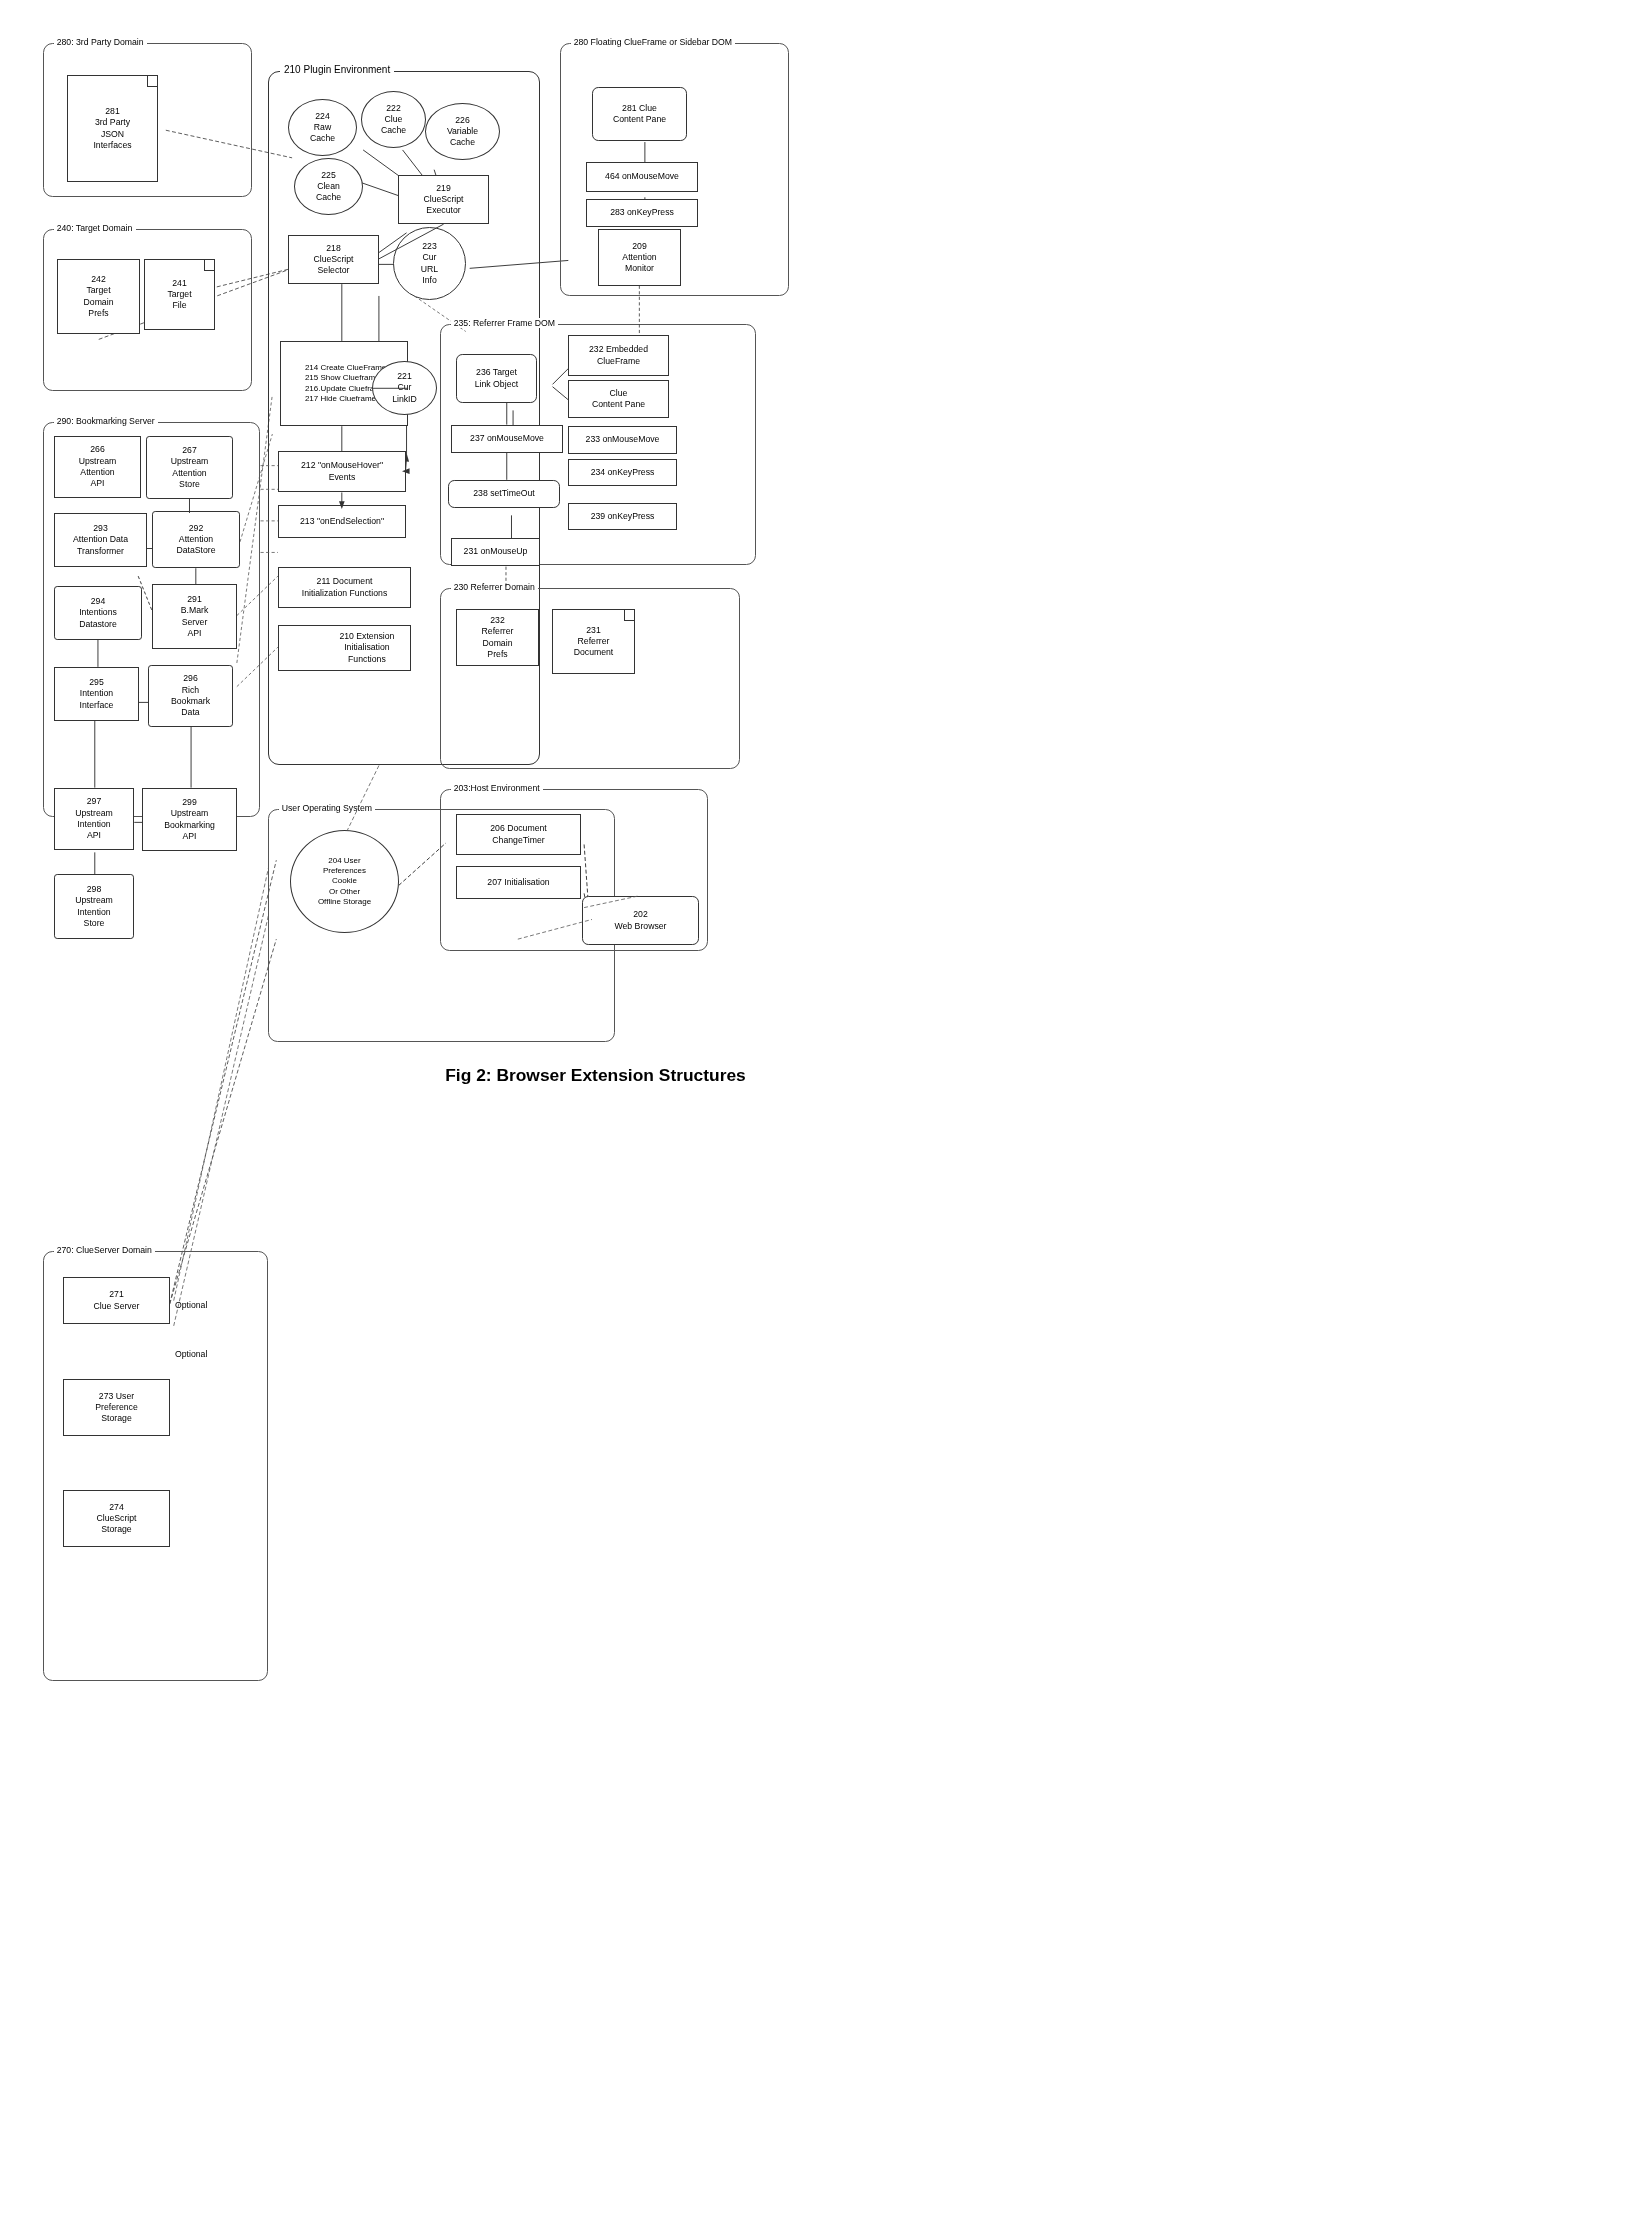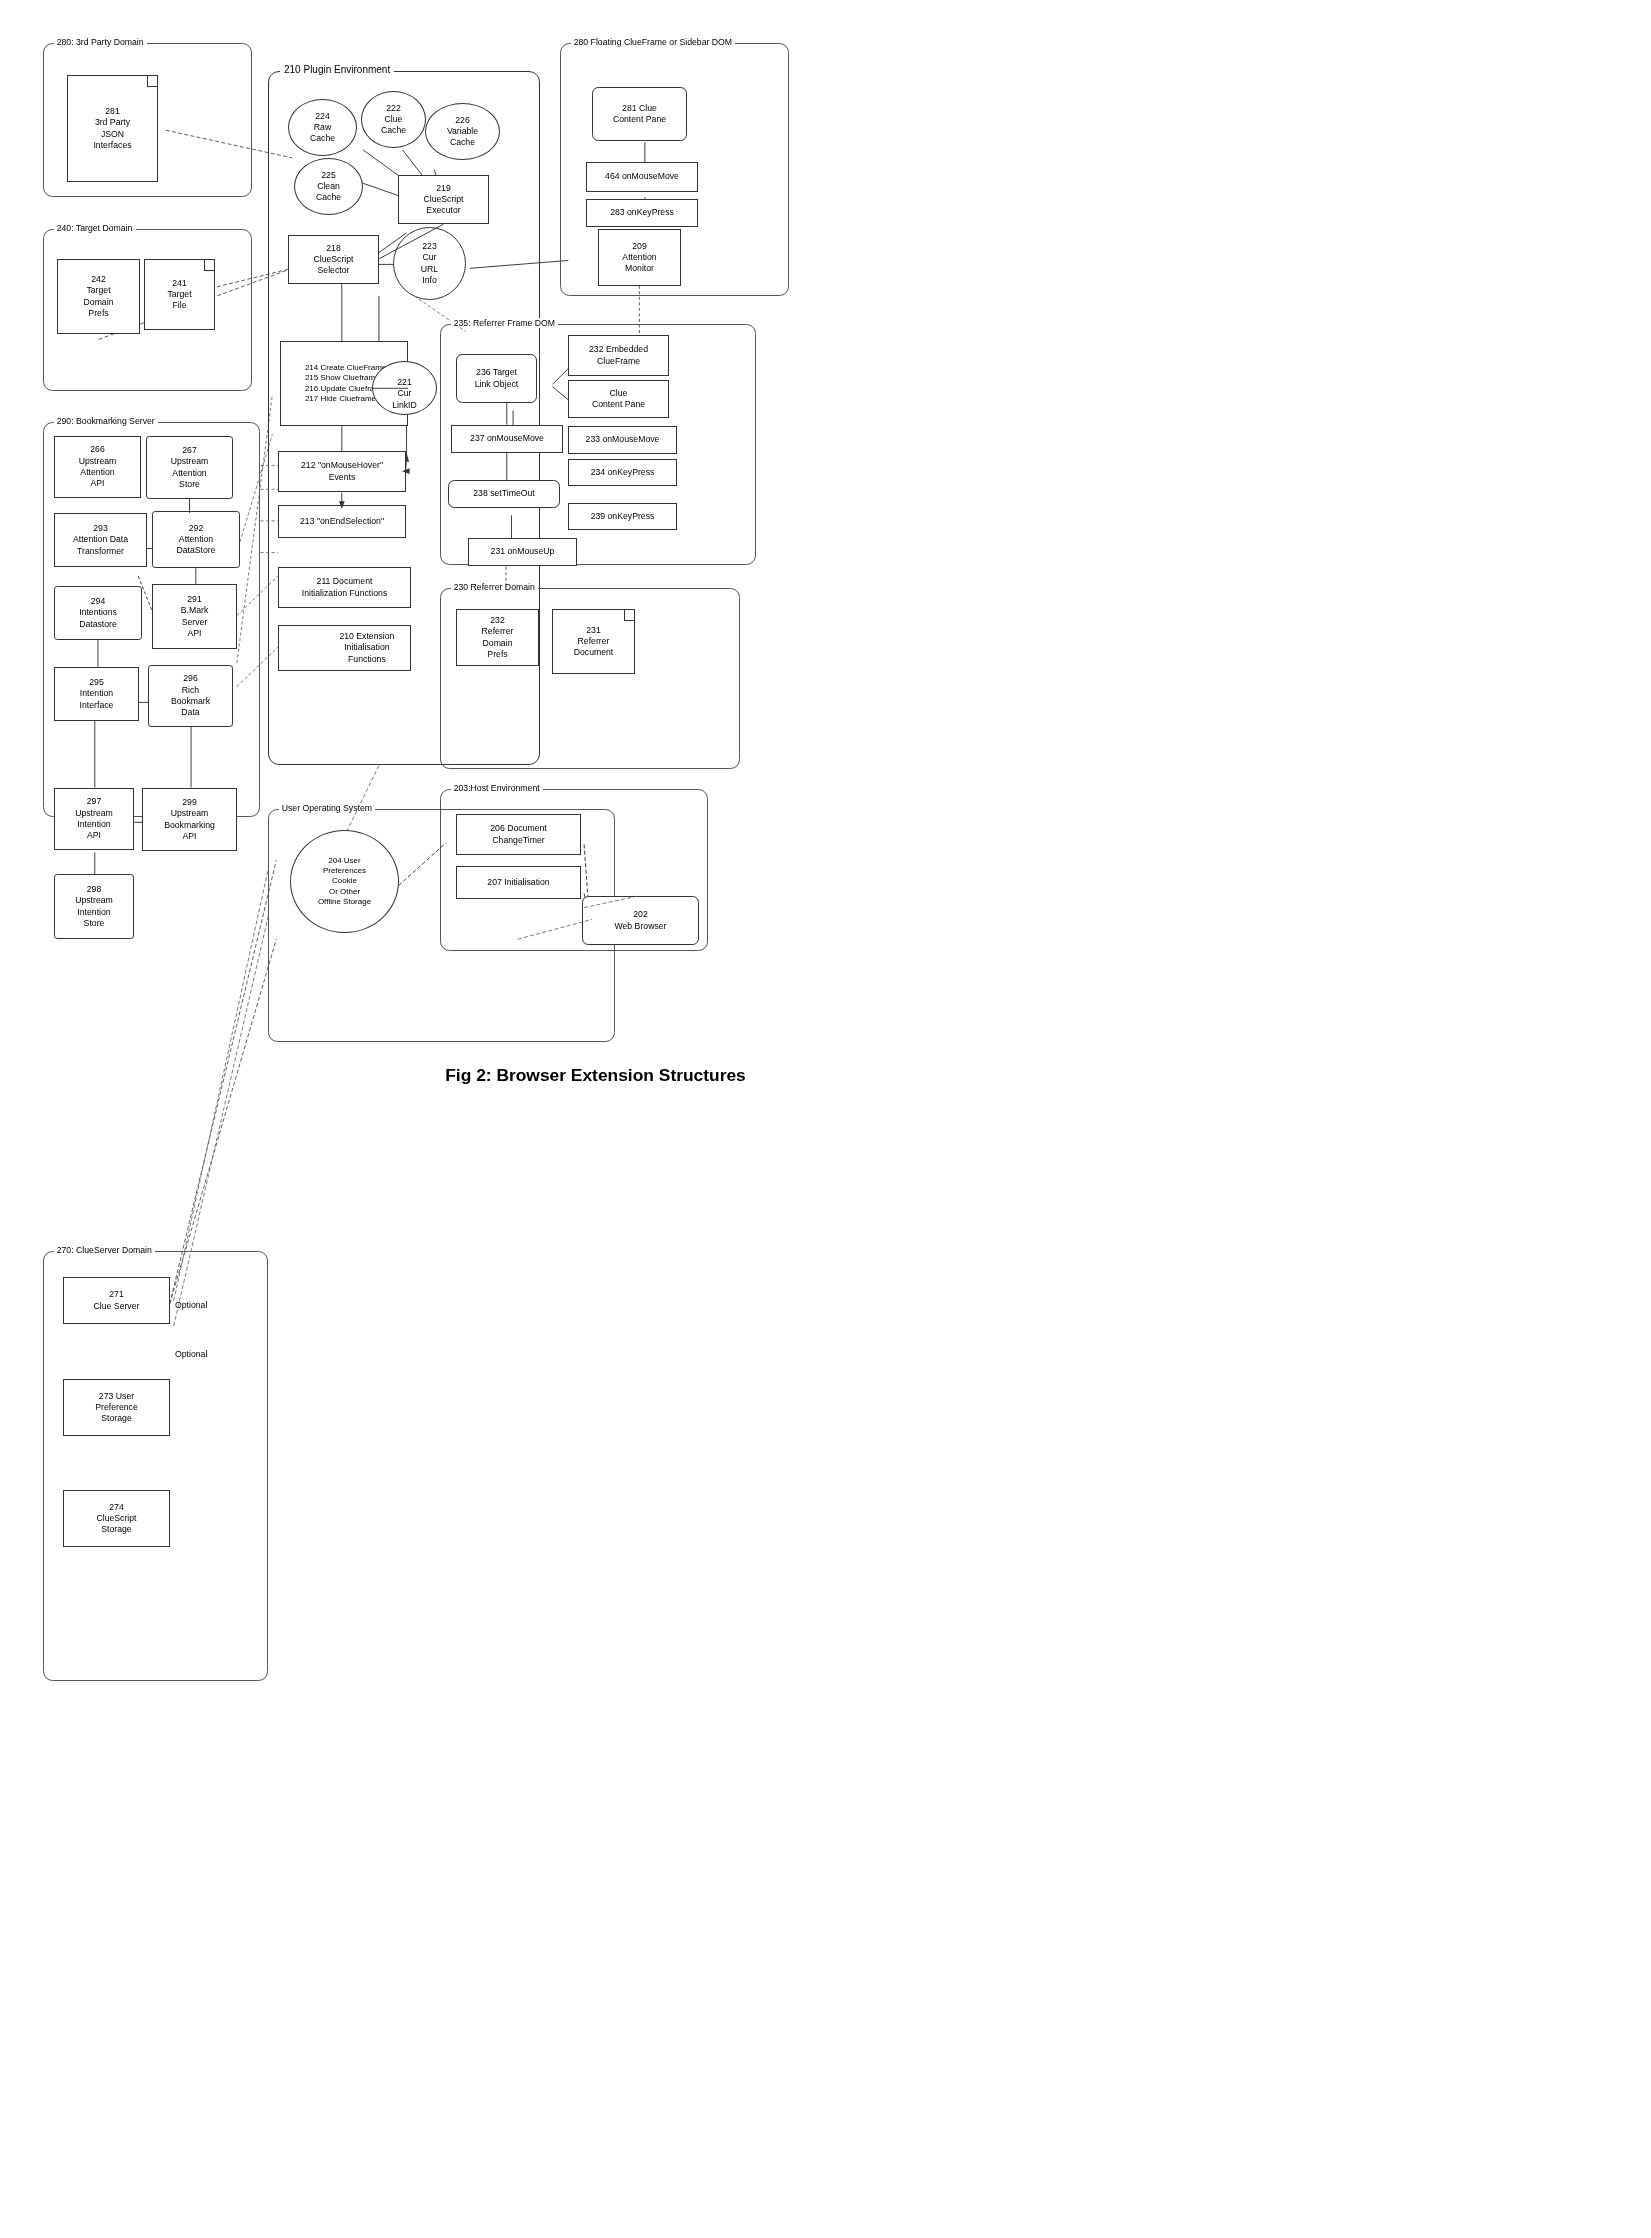--- a/index.html
+++ b/index.html
@@ -306,21 +306,21 @@
   </div>
 
   <div class="box oval" style="left:393px; top:227px; width:73px; height:73px; border-radius:50%;">
     <span>223<br>Cur<br>URL<br>Info</span>
   </div>
 
   <div class="box" style="left:280px; top:341px; width:128px; height:85px;">
     <span style="font-size:8px; text-align:left; padding-left:3.2px;">214 Create ClueFrame<br>215 Show Clueframe<br>216.Update Clueframe<br>217 Hide Clueframe</span>
   </div>
 
-  <div class="box oval" style="left:372px; top:361px; width:65px; height:54px; border-radius:50%;align-items:flex-end;">
+  <div class="box oval" style="left:372px; top:361px; width:65px; height:54px; border-radius:50%;">
     <span>221<br>Cur<br>LinkID</span>
   </div>
 
   <div class="box" style="left:278px; top:451px; width:128px; height:41px;">
     <span>212 "onMouseHover"<br>Events</span>
   </div>
 
   <div class="box" style="left:278px; top:505px; width:128px; height:33px;">
     <span>213 "onEndSelection"</span>
   </div>
@@ -374,21 +374,21 @@
   </div>
 
   <div class="box rounded" style="left:448px; top:480px; width:112px; height:28px; border-radius:6.3px;">
     <span>238 setTimeOut</span>
   </div>
 
   <div class="box" style="left:568px; top:503px; width:109px; height:27px;">
     <span>239 onKeyPress</span>
   </div>
 
-  <div class="box" style="left:468px; top:538px; width:109px; height:28px;">
+  <div class="box" style="left:451px; top:538px; width:89px; height:28px;">
     <span>231 onMouseUp</span>
   </div>
 
   <div class="box" style="left:456px; top:609px; width:83px; height:57px;">
     <span>232<br>Referrer<br>Domain<br>Prefs</span>
   </div>
 
   <div class="doc-shape" style="left:552px; top:609px; width:83px; height:65px;">
     <span>231<br>Referrer<br>Document</span>
   </div>

